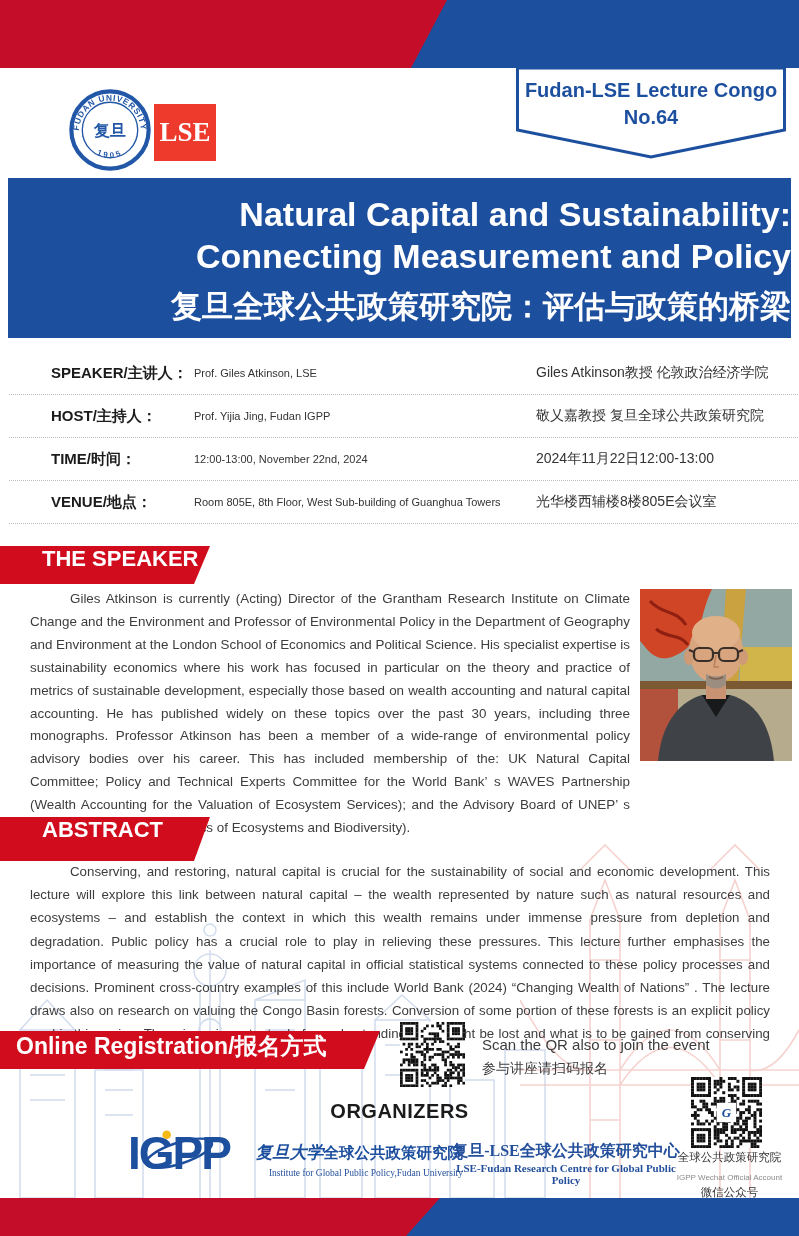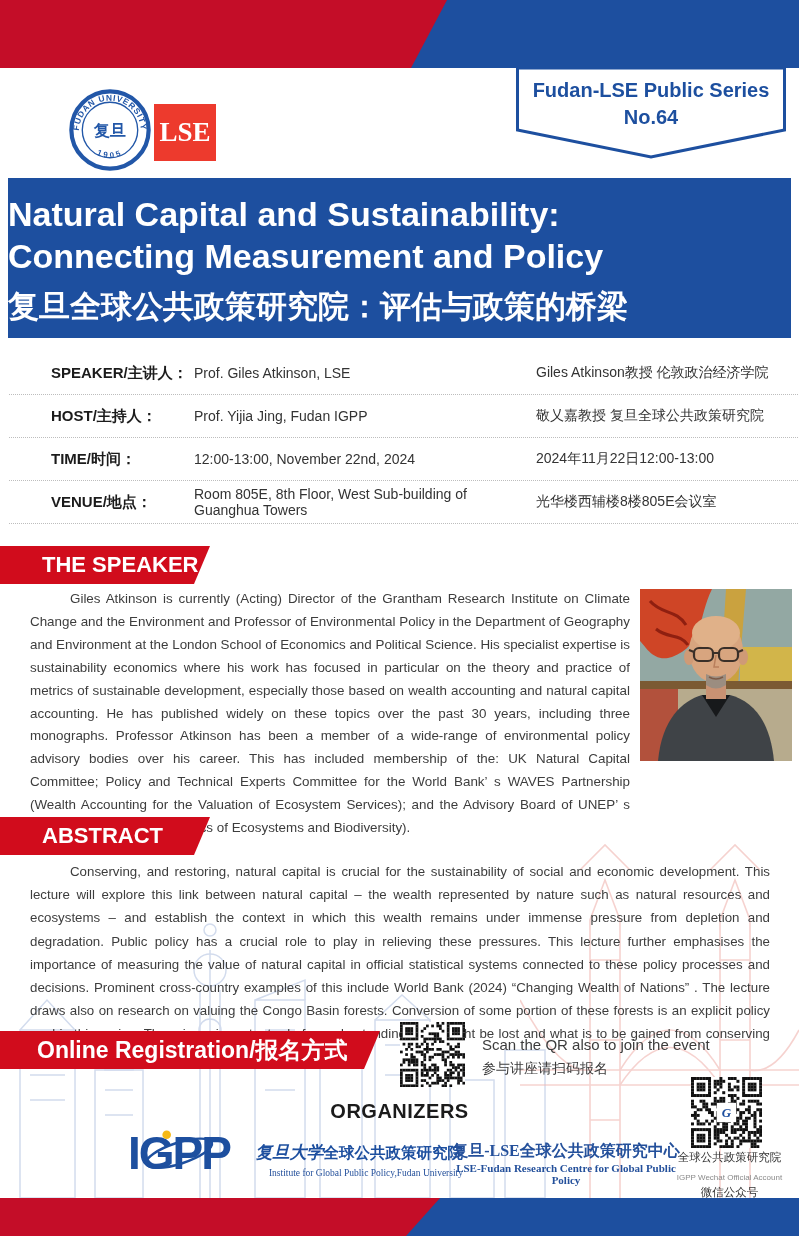--- a/index.html
+++ b/index.html
@@ -25,37 +25,37 @@
     display:flex;align-items:center;justify-content:center;color:#fff;font-weight:700;
     font-size:27px;letter-spacing:0px;font-family:"Liberation Serif",serif;}
   .badge{right:13px;top:68px;width:270px;height:92px;}
   .badge svg{position:absolute;left:0;top:0;width:100%;height:100%;}
   .badge-l1{position:absolute;left:0;top:11px;width:100%;text-align:center;
     color:var(--blue);font-weight:700;font-size:20px;}
   .badge-l2{position:absolute;left:0;top:38px;width:100%;text-align:center;
     color:var(--blue);font-weight:700;font-size:20px;}
   
   .title-banner{left:8px;top:178px;width:783px;height:160px;background:var(--blue);
-    color:#fff;text-align:left;}
+    color:#fff;text-align:right;}
   .title-en{font-size:34px;font-weight:700;line-height:42px;}
   .title-en.first{margin-top:15px;}
   .title-zh{font-size:31px;font-weight:700;margin-top:9px;}
   
   .info-table{left:0;top:352px;width:799px;margin-left:9px;}
   .info-row{display:flex;align-items:center;height:42px;border-bottom:1px dotted #bdbdbd;}
   .cell-label{width:143px;margin-left:42px;font-weight:700;font-size:15px;color:#1b1b1b;}
-  .cell-en{width:342px;font-size:14px;color:#333;}
+  .cell-en{width:342px;font-size:11px;color:#333;}
   .cell-zh{flex:1;font-size:14px;color:#333;}
   
   .ribbon{background:var(--ribbon-red);color:#fff;font-weight:700;
     clip-path:polygon(0 0,100% 0,calc(100% - 16px) 100%,0 100%);
-    display:flex;align-items:center;}
+    display:flex;align-items:flex-start;}
   .ribbon-speaker{left:0;top:546px;width:210px;height:38px;font-size:22px;padding-left:42px;box-sizing:border-box;}
-  .ribbon-abstract{left:0;top:817px;width:210px;height:38px;font-size:22px;padding-left:42px;box-sizing:border-box;}
-  .ribbon-reg{left:0;top:1031px;width:380px;height:38px;font-size:23px;padding-left:37px;box-sizing:border-box;}
+  .ribbon-abstract{left:0;top:817px;width:210px;height:44px;font-size:22px;padding-left:42px;box-sizing:border-box;}
+  .ribbon-reg{left:0;top:1031px;width:380px;height:38px;font-size:23px;padding-left:16px;box-sizing:border-box;}
   
   .bio{left:30px;top:588px;width:600px;font-size:13.4px;line-height:22.9px;
     text-align:justify;text-indent:40px;color:#3d3d3d;}
   .abstract{left:30px;top:860px;width:740px;font-size:13.3px;line-height:23.2px;
     text-align:justify;text-indent:40px;color:#3d3d3d;}
   .photo{left:640px;top:589px;width:152px;height:172px;}
   
   .qr1{left:400px;top:1022px;width:65px;height:65px;}
   .reg-en{left:482px;top:1036px;font-size:15px;color:#3c3c3c;}
   .reg-zh{left:482px;top:1060px;font-size:14px;color:#3c3c3c;}
@@ -140,21 +140,21 @@
 </svg>
 
 <div class="abs lse-logo">
   <span>LSE</span>
 </div>
 
 <div class="abs badge">
   <svg viewBox="0 0 270 92">
     <polygon points="1.5,0 268.5,0 268.5,62 135,89 1.5,62" fill="#fff" stroke="#1D4F9F" stroke-width="3"></polygon>
   </svg>
-  <div class="badge-l1">Fudan-LSE Public Series</div>
+  <div class="badge-l1">Fudan-LSE Lecture Congo</div>
   <div class="badge-l2">No.64</div>
 </div>
 
 <div class="abs title-banner">
   <div class="title-en first">Natural Capital and Sustainability:</div>
   <div class="title-en">Connecting Measurement and Policy</div>
   <div class="title-zh">复旦全球公共政策研究院：评估与政策的桥梁</div>
 </div>
 
 <div class="abs info-table">

